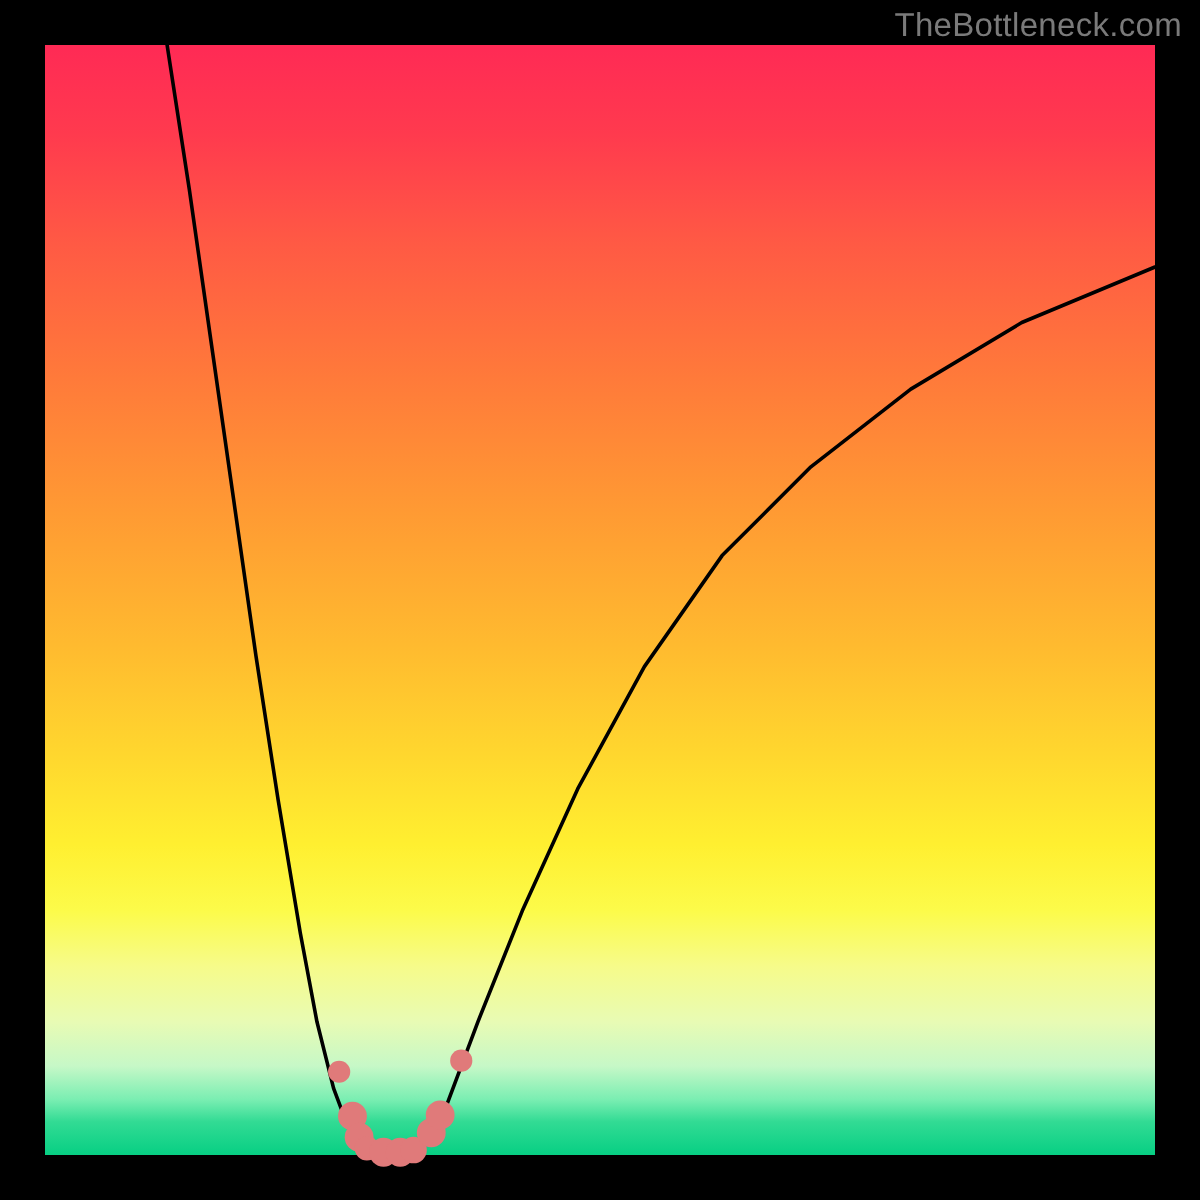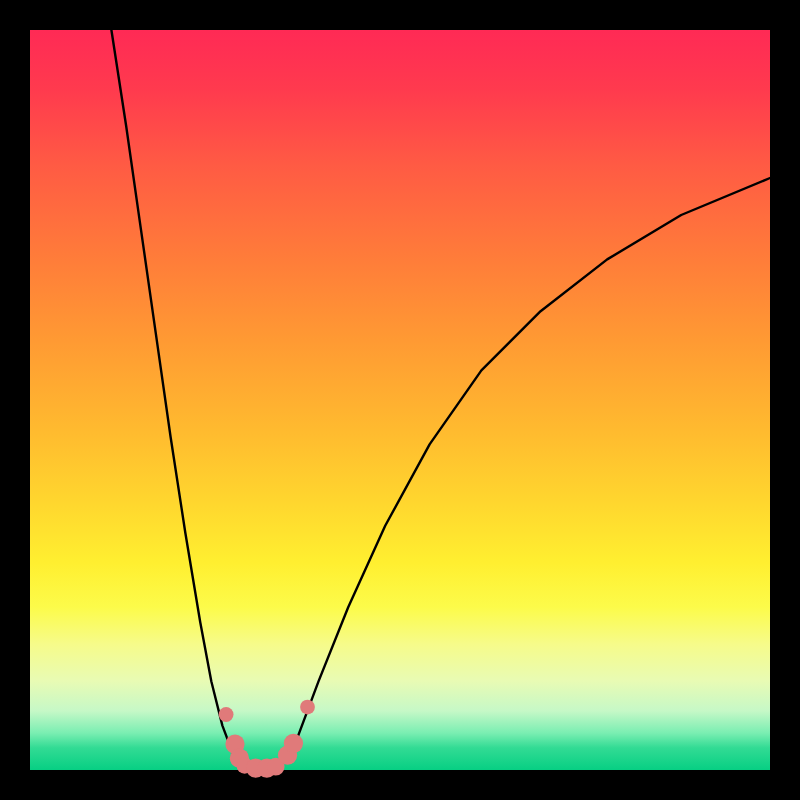--- a/index.html
+++ b/index.html
@@ -69,20 +69,21 @@
   }
   .marker {
     fill: #e07a7a;
     stroke: none;
   }
 </style>
 </head>
 <body>
 
 <div class="frame">
+  <div class="watermark">TheBottleneck.com</div>
 
   <div class="plot-area">
     <svg class="curve" viewBox="0 0 740 740" preserveAspectRatio="none">
       <path id="curvePath" class="curve-path" d="M 81.40 0.00 L 96.20 96.20 L 111.00 199.80 L 125.80 303.40 L 140.60 407.00 L 155.40 503.20 L 170.20 592.00 L 181.30 651.20 L 192.40 695.60 L 203.50 725.20 L 210.90 736.30 L 210.90 736.30 L 222.00 738.52 L 233.10 738.52 L 244.20 737.78 L 251.60 735.56 L 251.60 735.56 L 266.40 710.40 L 288.60 651.20 L 318.20 577.20 L 355.20 495.80 L 399.60 414.40 L 451.40 340.40 L 510.60 281.20 L 577.20 229.40 L 651.20 185.00 L 740.00 148.00"></path>
       <g id="markers">
           <circle cx="196.10" cy="684.50" r="7.40" class="marker"></circle>
           <circle cx="204.98" cy="714.10" r="9.62" class="marker"></circle>
           <circle cx="209.42" cy="728.16" r="9.62" class="marker"></circle>
           <circle cx="214.60" cy="735.56" r="8.14" class="marker"></circle>
           <circle cx="225.70" cy="738.15" r="9.62" class="marker"></circle>

